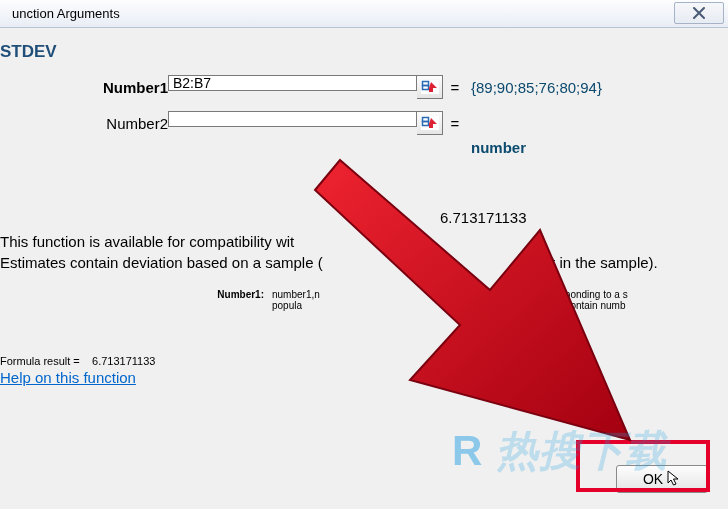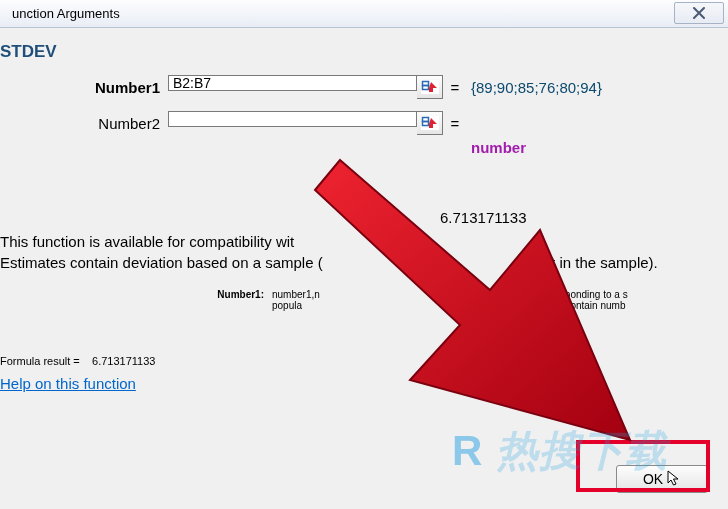--- a/index.html
+++ b/index.html
@@ -4,35 +4,35 @@
 <style>
 * { margin: 0; padding: 0; box-sizing: border-box; font-family: "Segoe UI", Tahoma, Arial, sans-serif; }
 html, body { width: 728px; height: 509px; overflow: hidden; background: #f0f0f0; }
 .dialog { position: relative; width: 728px; height: 509px; background: #f0f0f0; }
 .titlebar { height: 28px; background: linear-gradient(#fdfdfe,#e8edf5); border-bottom: 1px solid #b8c4d6; display: flex; align-items: center; padding-left: 12px; font-size: 13px; color: #000; }
 .titlebar .win-btn { position: absolute; right: 4px; top: 2px; width: 50px; height: 22px; border: 1px solid #a6b2c6; border-radius: 2px; background: linear-gradient(#f6f7fa,#e7ebf3); display: flex; align-items: center; justify-content: center; }
 .body { padding: 8px 10px 0 0; }
 .func-label { font-size: 17px; color: #1f4e79; margin: 6px 0 10px 0; font-weight: bold; }
 .args { margin-left: 0; }
 .arg-row { display: flex; align-items: center; height: 30px; margin-bottom: 6px; }
-.arg-row .lbl { width: 168px; text-align: right; font-size: 15px; color: #000; padding-right: 8px; }
+.arg-row .lbl { width: 168px; text-align: right; font-size: 15px; color: #000; }
 .arg-row .lbl.bold { font-weight: bold; }
 .arg-row .fld { width: 275px; height: 24px; display: flex; }
 .arg-row .fld input { flex: 1; height: 16px; border: 1px solid #7a7a7a; padding: 0 4px; font-size: 14px; outline: none; }
 .arg-row .fld .ref-btn { width: 26px; height: 24px; border: 1px solid #7a7a7a; border-left: none; background: linear-gradient(#fdfdfd,#e5e5e5); display: flex; align-items: center; justify-content: center; }
 .arg-row .eq { width: 24px; text-align: center; font-size: 15px; color: #000; }
 .arg-row .val { font-size: 15px; color: #0c4a6e; padding-left: 4px; white-space: nowrap; }
-.arg-row .val.dim { color: #a21caf; font-weight: bold; margin-top: 48px; }
+.arg-row .val.dim { color: #0c4a6e; font-weight: bold; margin-top: 48px; }
 .desc { margin-top: 70px; font-size: 15px; color: #000; line-height: 1.35; }
 .desc .partial-val { margin-left: 440px; margin-bottom: 4px; }
 .arg-help { display: flex; margin-top: 16px; font-size: 10px; }
 .arg-help .ah-label { width: 272px; text-align: right; padding-right: 8px; font-weight: bold; }
 .arg-help .ah-text { flex: 1; }
 .formula-result { margin-top: 44px; font-size: 11px; color: #000; }
-.help-link { margin-top: 8px; color: #0066cc; text-decoration: underline; font-size: 15px; cursor: pointer; display: inline-block; }
+.help-link { margin-top: 2px; color: #0066cc; text-decoration: underline; font-size: 15px; cursor: pointer; display: inline-block; }
 .btn-row { position: absolute; right: 20px; bottom: 16px; display: flex; gap: 14px; }
 .push-btn { width: 92px; height: 28px; border: 1px solid #8a8a8a; border-radius: 3px; background: linear-gradient(#fdfdfd,#e4e4e4); font-size: 14px; display: flex; align-items: center; justify-content: center; }
 .highlight-box { position: absolute; border: 4px solid #e4002b; pointer-events: none; }
 .highlight-box.ok { left: 576px; top: 440px; width: 134px; height: 52px; }
 .arrow { position: absolute; left: 300px; top: 130px; width: 360px; height: 360px; pointer-events: none; }
 .watermark { position: absolute; right: 60px; bottom: 30px; font-size: 42px; font-weight: 800; color: rgba(37,160,225,.25); font-style: italic; letter-spacing: 1px; pointer-events: none; }
 .watermark .r { color: rgba(37,160,225,.5); font-style: normal; }
 </style>
 </head>
 <body>

